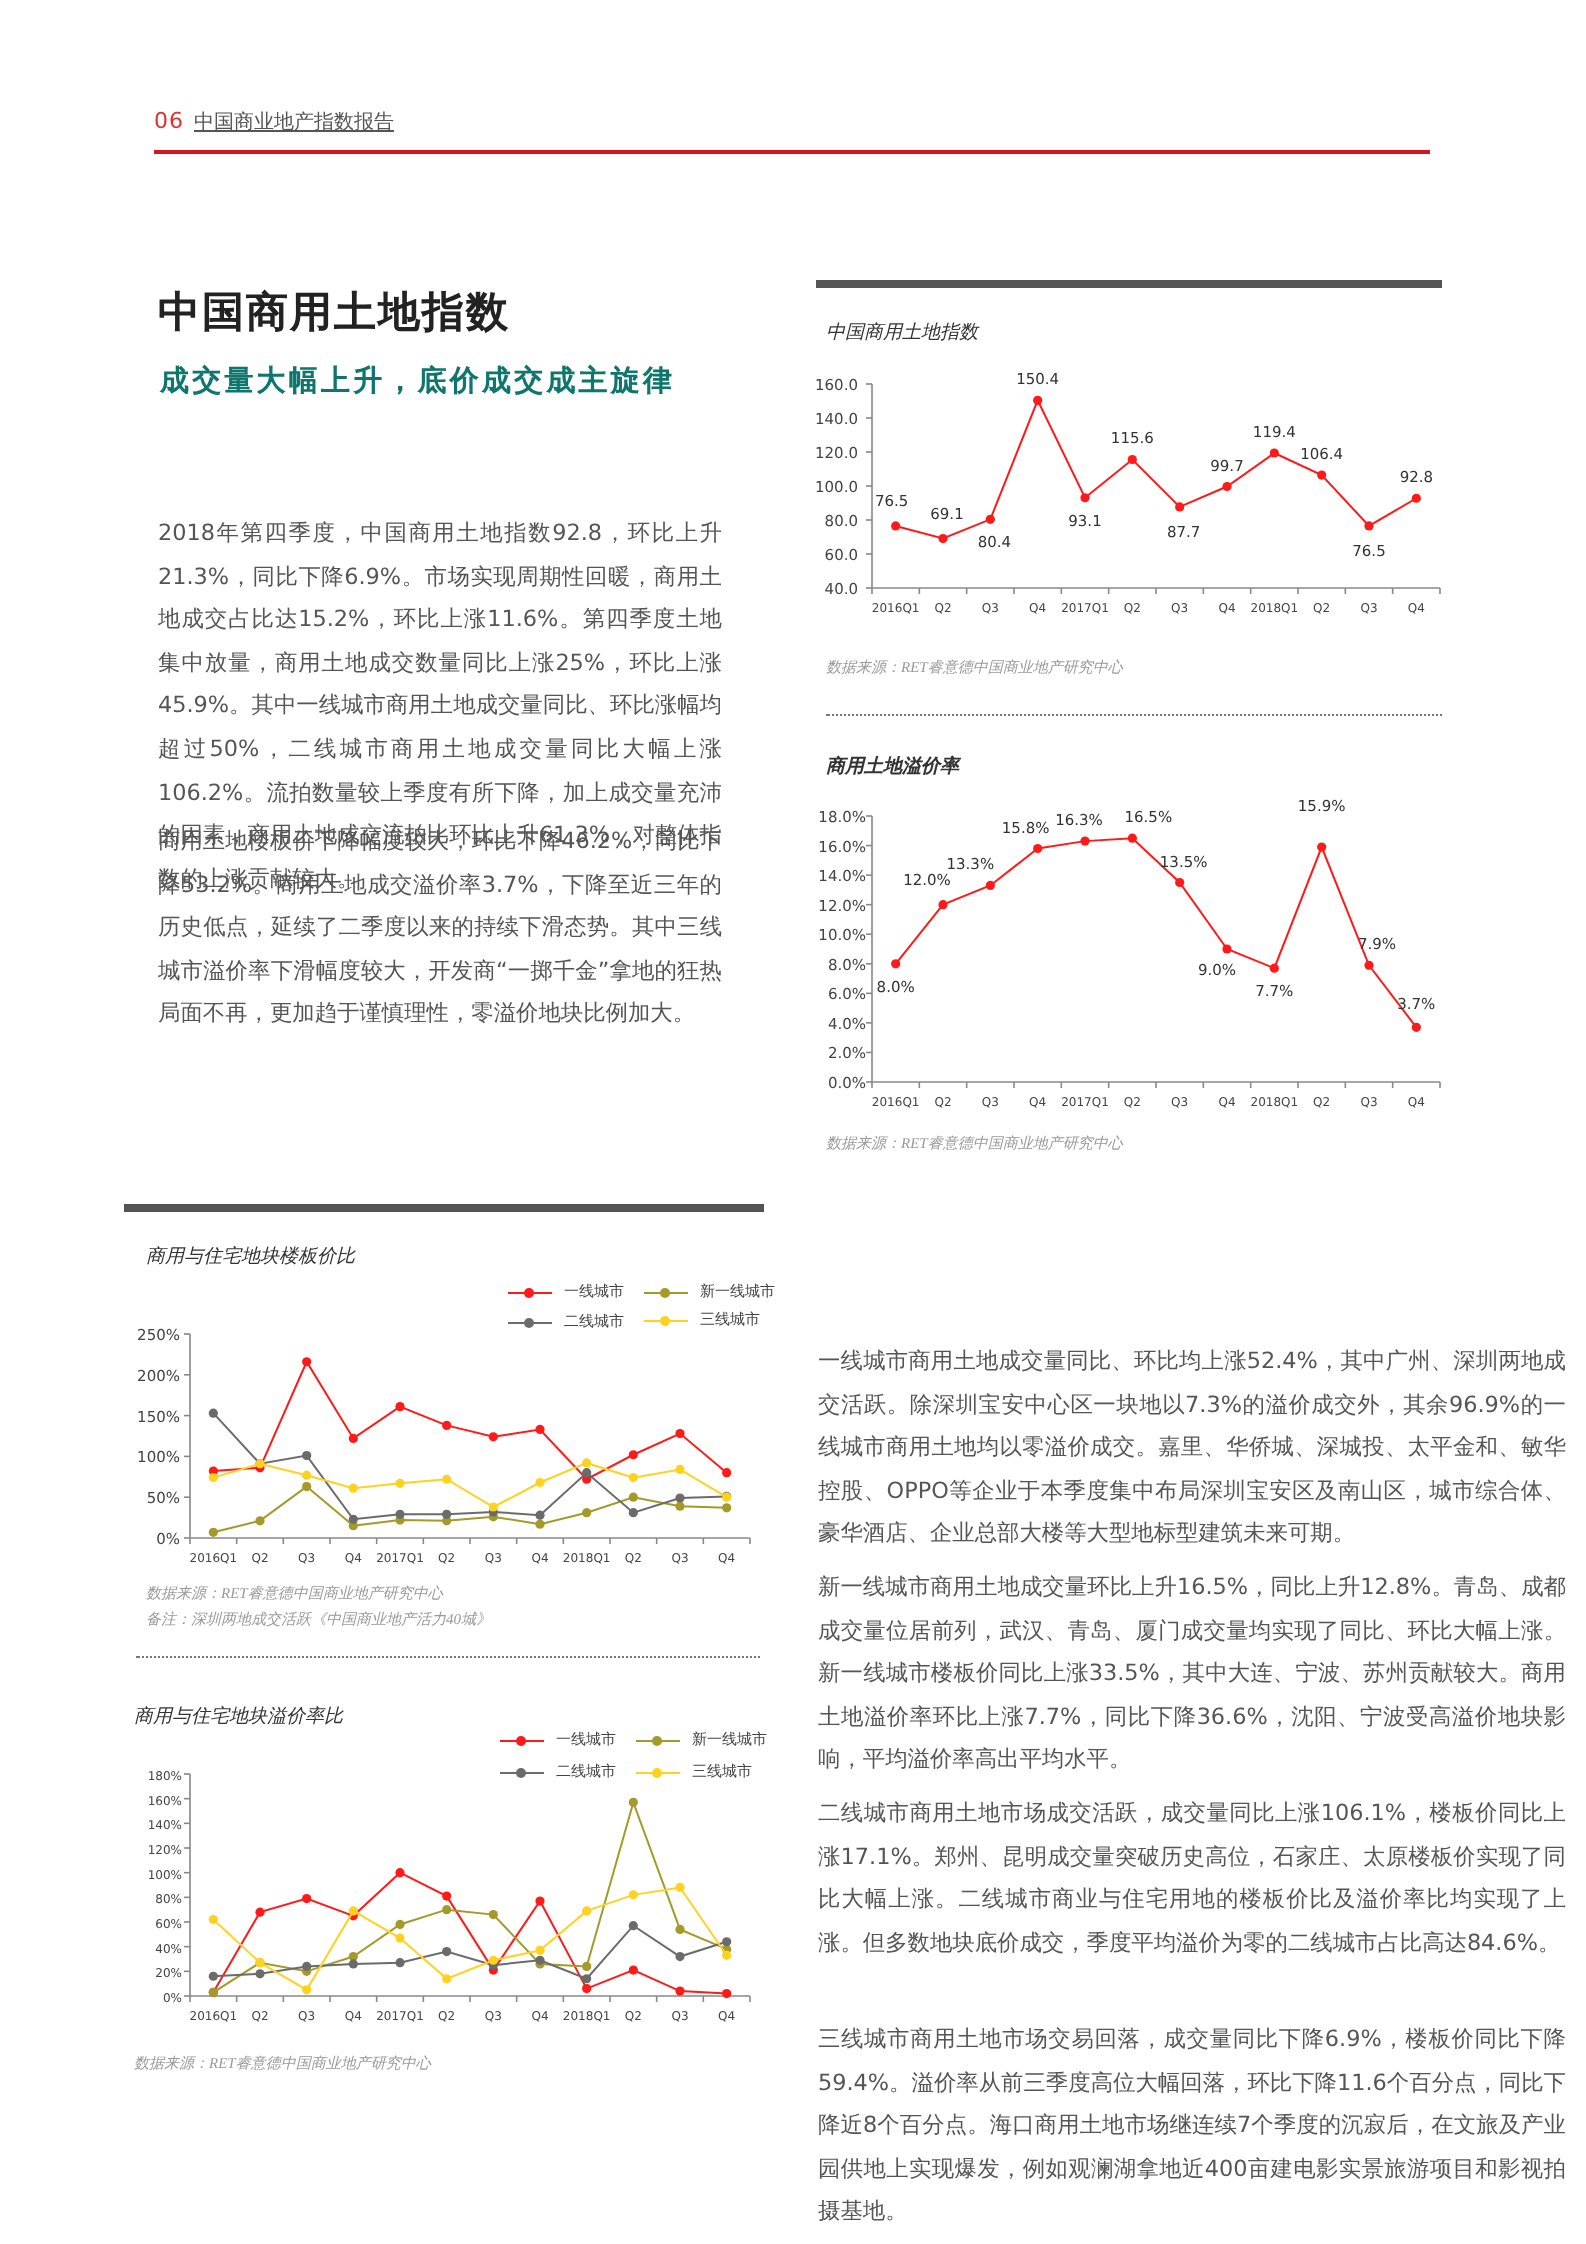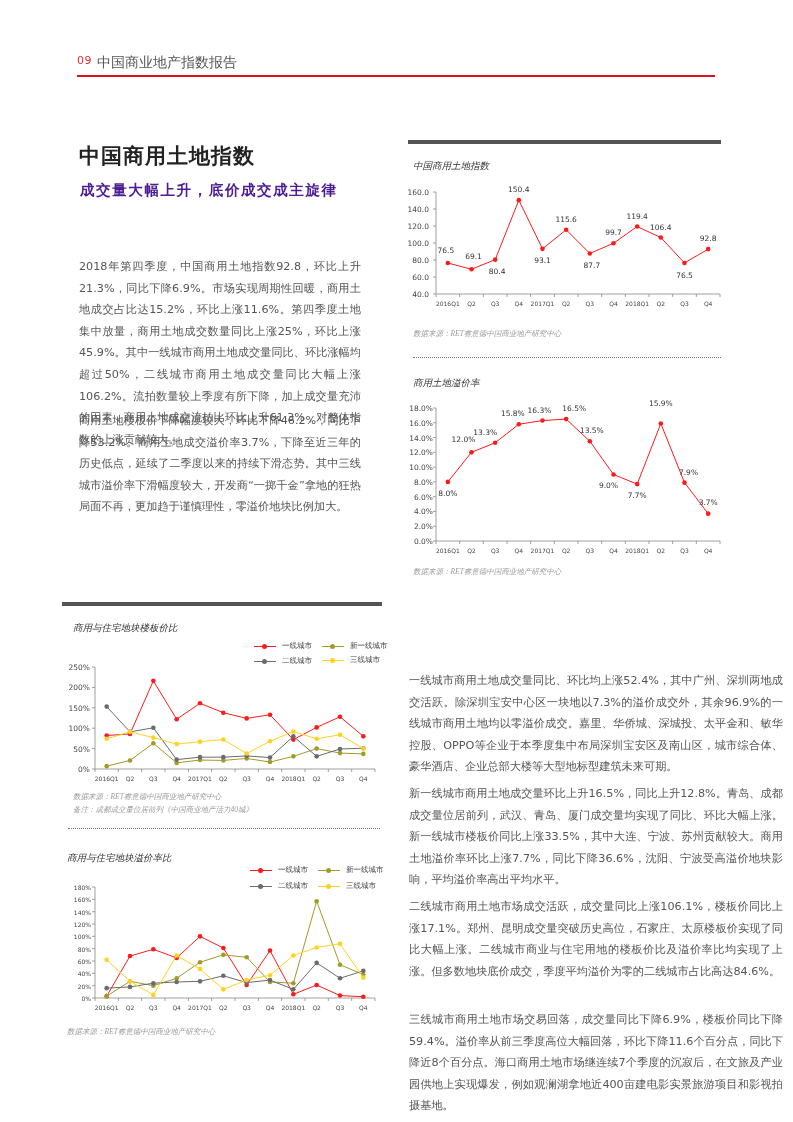--- a/index.html
+++ b/index.html
@@ -1,24 +1,24 @@
 <!DOCTYPE html>
 <html><head>
 <meta charset="utf-8">
 <style>
   html, body { margin: 0; padding: 0; background: #ffffff; }
   body { width: 793px; height: 1122px; position: relative; overflow: hidden;
          font-family: "DejaVu Sans", "Liberation Sans", sans-serif; color: #444; }
   .abs { position: absolute; }
   .header-num { left: 77px; top: 54px; font-size: 11px; color: #e03030; letter-spacing: 0.5px; }
-  .header-title { left: 97px; top: 54px; font-size: 14px; color: #555; }
+  .header-title { left: 97px; top: 54px; font-size: 10px; color: #555; text-decoration: underline; }
   .header-rule { left: 77px; top: 75px; width: 638px; height: 1.5px; background: #d8141c; }
   .h1 { left: 79px; top: 142px; font-family: "DejaVu Serif", "Liberation Serif", serif;
         font-weight: bold; font-size: 21px; color: #222; letter-spacing: 1px; }
-  .h2 { left: 80px; top: 181px; font-size: 14.5px; font-weight: bold; color: #4c1d95; letter-spacing: 1.6px; }
+  .h2 { left: 80px; top: 181px; font-size: 14.5px; font-weight: bold; color: #0f766e; letter-spacing: 1.6px; }
   .para { font-size: 11.2px; line-height: 21.6px; color: #555; text-align: justify; }
   .p-left-1 { left: 79px; top: 224px; width: 282px; margin-top: 32px; }
   .p-left-2 { left: 79px; top: 410px; width: 282px; }
   .p-right { left: 409px; width: 374px; margin-top: 38px; }
   .p-r1 { top: 632px; }
   .p-r2 { top: 745px; }
   .p-r3 { top: 858px; }
   .p-r4 { top: 971px; }
   .bar { height: 4px; background: #555555; }
   .chart-title { font-size: 9.5px; font-style: italic; color: #333; }
@@ -27,21 +27,21 @@
   svg text { font-family: "DejaVu Sans", "Liberation Sans", sans-serif; }
   .legend { font-size: 7.5px; color: #444; }
   .legend-item { position: absolute; display: flex; align-items: center; margin-top: 10px; }
   .legend-swatch { width: 22px; height: 8px; position: relative; margin-right: 6px; }
   .legend-swatch::before { content: ""; position: absolute; left: 0; right: 0; top: 3.5px; height: 1px; background: var(--c); }
   .legend-swatch::after { content: ""; position: absolute; left: 8px; top: 1.5px; width: 5px; height: 5px; border-radius: 50%; background: var(--c); }
 </style>
 </head>
 <body>
 
-<div class="abs header-num">09</div>
+<div class="abs header-num">06</div>
 <div class="abs header-title">中国商业地产指数报告</div>
 <div class="abs header-rule"></div>
 
 <div class="abs h1">中国商用土地指数</div>
 <div class="abs h2">成交量大幅上升，底价成交成主旋律</div>
 
 <div class="abs para p-left-1">2018年第四季度，中国商用土地指数92.8，环比上升21.3%，同比下降6.9%。市场实现周期性回暖，商用土地成交占比达15.2%，环比上涨11.6%。第四季度土地集中放量，商用土地成交数量同比上涨25%，环比上涨45.9%。其中一线城市商用土地成交量同比、环比涨幅均超过50%，二线城市商用土地成交量同比大幅上涨106.2%。流拍数量较上季度有所下降，加上成交量充沛的因素，商用土地成交流拍比环比上升61.3%，对整体指数的上涨贡献较大。</div>
 <div class="abs para p-left-2">商用土地楼板价下降幅度较大，环比下降46.2%，同比下降53.2%。商用土地成交溢价率3.7%，下降至近三年的历史低点，延续了二季度以来的持续下滑态势。其中三线城市溢价率下滑幅度较大，开发商“一掷千金”拿地的狂热局面不再，更加趋于谨慎理性，零溢价地块比例加大。</div>
 
 <div class="abs bar" style="left:408px; top:140px; width:313px;"></div>
@@ -110,21 +110,21 @@
     <text x="191.83333333333334" y="88.455" font-size="7.5" fill="#333" text-anchor="middle">87.7</text>
     <text x="213.5" y="55.255" font-size="7.5" fill="#333" text-anchor="middle">99.7</text>
     <text x="237.16666666666669" y="38.50999999999999" font-size="7.5" fill="#333" text-anchor="middle">119.4</text>
     <text x="260.83333333333337" y="49.56" font-size="7.5" fill="#333" text-anchor="middle">106.4</text>
     <text x="284.5" y="97.975" font-size="7.5" fill="#333" text-anchor="middle">76.5</text>
     <text x="308.1666666666667" y="61.120000000000005" font-size="7.5" fill="#333" text-anchor="middle">92.8</text>
   </svg>
 <div class="abs source" style="left:413px; top:329px;">数据来源：RET睿意德中国商业地产研究中心</div>
 <div class="abs dotted" style="left:413px; top:357px; width:308px;"></div>
 
-<div class="abs chart-title" style="left:413px; top:377px;">商用土地溢价率</div>
+<div class="abs chart-title" style="left:413px; top:377px;font-weight:bold;">商用土地溢价率</div>
 <svg class="abs" id="chart1" style="left:400px; top:398px;" width="330" height="162">
     <line x1="36" y1="10" x2="36" y2="143" stroke="#888" stroke-width="0.8"></line>
     <line x1="36" y1="143" x2="320" y2="143" stroke="#888" stroke-width="0.8"></line>
     <line x1="33" y1="143" x2="36" y2="143" stroke="#888" stroke-width="0.8"></line>
     <text x="33" y="146" font-size="7.5" fill="#444" text-anchor="end">0.0%</text>
     <line x1="33" y1="128.22222222222223" x2="36" y2="128.22222222222223" stroke="#888" stroke-width="0.8"></line>
     <text x="33" y="131.22222222222223" font-size="7.5" fill="#444" text-anchor="end">2.0%</text>
     <line x1="33" y1="113.44444444444444" x2="36" y2="113.44444444444444" stroke="#888" stroke-width="0.8"></line>
     <text x="33" y="116.44444444444444" font-size="7.5" fill="#444" text-anchor="end">4.0%</text>
     <line x1="33" y1="98.66666666666667" x2="36" y2="98.66666666666667" stroke="#888" stroke-width="0.8"></line>
@@ -301,21 +301,21 @@
     <circle cx="145" cy="81.664" r="2.3" fill="#ffd21f"></circle>
     <circle cx="168.33333333333331" cy="79.624" r="2.3" fill="#ffd21f"></circle>
     <circle cx="191.66666666666666" cy="93.496" r="2.3" fill="#ffd21f"></circle>
     <circle cx="215" cy="81.256" r="2.3" fill="#ffd21f"></circle>
     <circle cx="238.33333333333331" cy="71.464" r="2.3" fill="#ffd21f"></circle>
     <circle cx="261.66666666666663" cy="78.80799999999999" r="2.3" fill="#ffd21f"></circle>
     <circle cx="285" cy="74.728" r="2.3" fill="#ffd21f"></circle>
     <circle cx="308.3333333333333" cy="88.6" r="2.3" fill="#ffd21f"></circle>
   </svg>
 <div class="abs source" style="left:73px; top:792px;">数据来源：RET睿意德中国商业地产研究中心</div>
-<div class="abs source" style="left:73px; top:805px;">备注：成都成交量位居前列《中国商业地产活力40城》</div>
+<div class="abs source" style="left:73px; top:805px;">备注：深圳两地成交活跃《中国商业地产活力40城》</div>
 <div class="abs dotted" style="left:68px; top:828px; width:312px;"></div>
 
 <div class="abs chart-title" style="left:67px; top:852px;font-family:Liberation Serif, serif;">商用与住宅地块溢价率比</div>
 <div class="legend">
   <div class="legend-item" style="left:250px; top:855px;">
     <span class="legend-swatch" style="--c:#ff1a1a"></span>
     <span>一线城市</span>
   </div>
   <div class="legend-item" style="left:318px; top:855px;">
     <span class="legend-swatch" style="--c:#a39a2a"></span>

